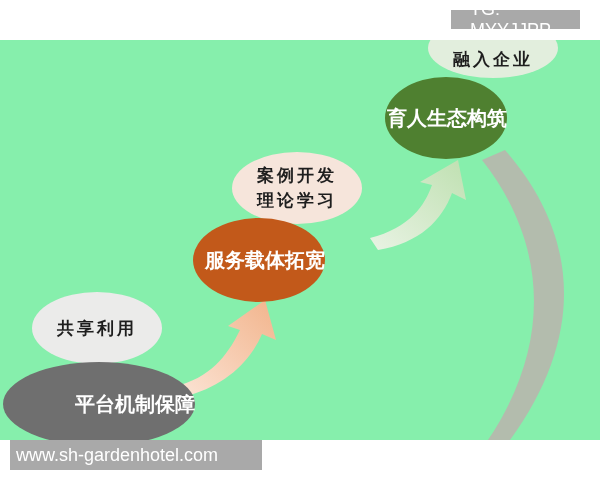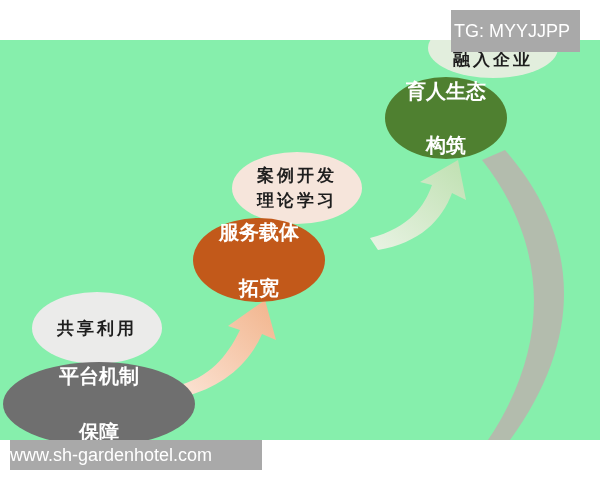--- a/index.html
+++ b/index.html
@@ -1,21 +1,21 @@
 <!DOCTYPE html>
 <html><head>
 <meta charset="utf-8">
 <style>
   html, body { margin:0; padding:0; }
   body { width:600px; height:480px; position:relative; overflow:hidden; background:#ffffff; font-family:"DejaVu Sans", sans-serif; }
   .canvas { position:absolute; left:0; top:40px; width:600px; height:400px; background:#86efac; overflow:hidden; }
   .svgwrap { position:absolute; left:0; top:0; width:600px; height:480px; }
   .bubble { position:absolute; border-radius:50%; display:flex; flex-direction:column; align-items:center; justify-content:center; }
   .bubble .t { font-family:"DejaVu Serif", serif; font-weight:bold; color:#1e1e1e; font-size:17px; line-height:25px; letter-spacing:3px; white-space:nowrap; }
-  .node { position:absolute; border-radius:50%; display:flex; flex-direction:column; align-items:center; justify-content:space-between; }
+  .node { position:absolute; border-radius:50%; display:flex; flex-direction:row; align-items:center; justify-content:flex-end; }
   .node .t { font-family:"DejaVu Sans", sans-serif; font-weight:bold; color:#ffffff; font-size:20px; line-height:28px; white-space:nowrap; }
   .wm { position:absolute; background:#a9a9a9; color:#ffffff; font-family:"Liberation Sans", sans-serif; font-size:18px; display:flex; align-items:center; }
 </style>
 </head>
 <body>
 
 <div class="canvas">
 
   <svg class="svgwrap" style="top:-40px" width="600" height="480" viewBox="0 0 600 480">
     <defs>
@@ -59,19 +59,19 @@
     <span class="t">平台机制</span>
     <span class="t">保障</span>
   </div>
 
   <div class="node" style="left:193px; top:178px; width:132px; height:84px; background:#c2591a;">
     <span class="t">服务载体</span>
     <span class="t">拓宽</span>
   </div>
 </div>
 
-<div class="wm" style="left:451px; top:10px; width:129px; height:42px; padding-left:3px; box-sizing:border-box;">
+<div class="wm" style="left:451px; top:10px; width:129px; height:19px; padding-left:19px; box-sizing:border-box;">
   <span>TG: MYYJJPP</span>
 </div>
 
-<div class="wm" style="left:10px; top:440px; width:252px; height:30px; box-sizing:border-box;">
+<div class="wm" style="left:10px; top:440px; width:252px; height:30px; padding-left:6px; box-sizing:border-box;">
   <span>www.sh-gardenhotel.com</span>
 </div>
 
 </body></html>

